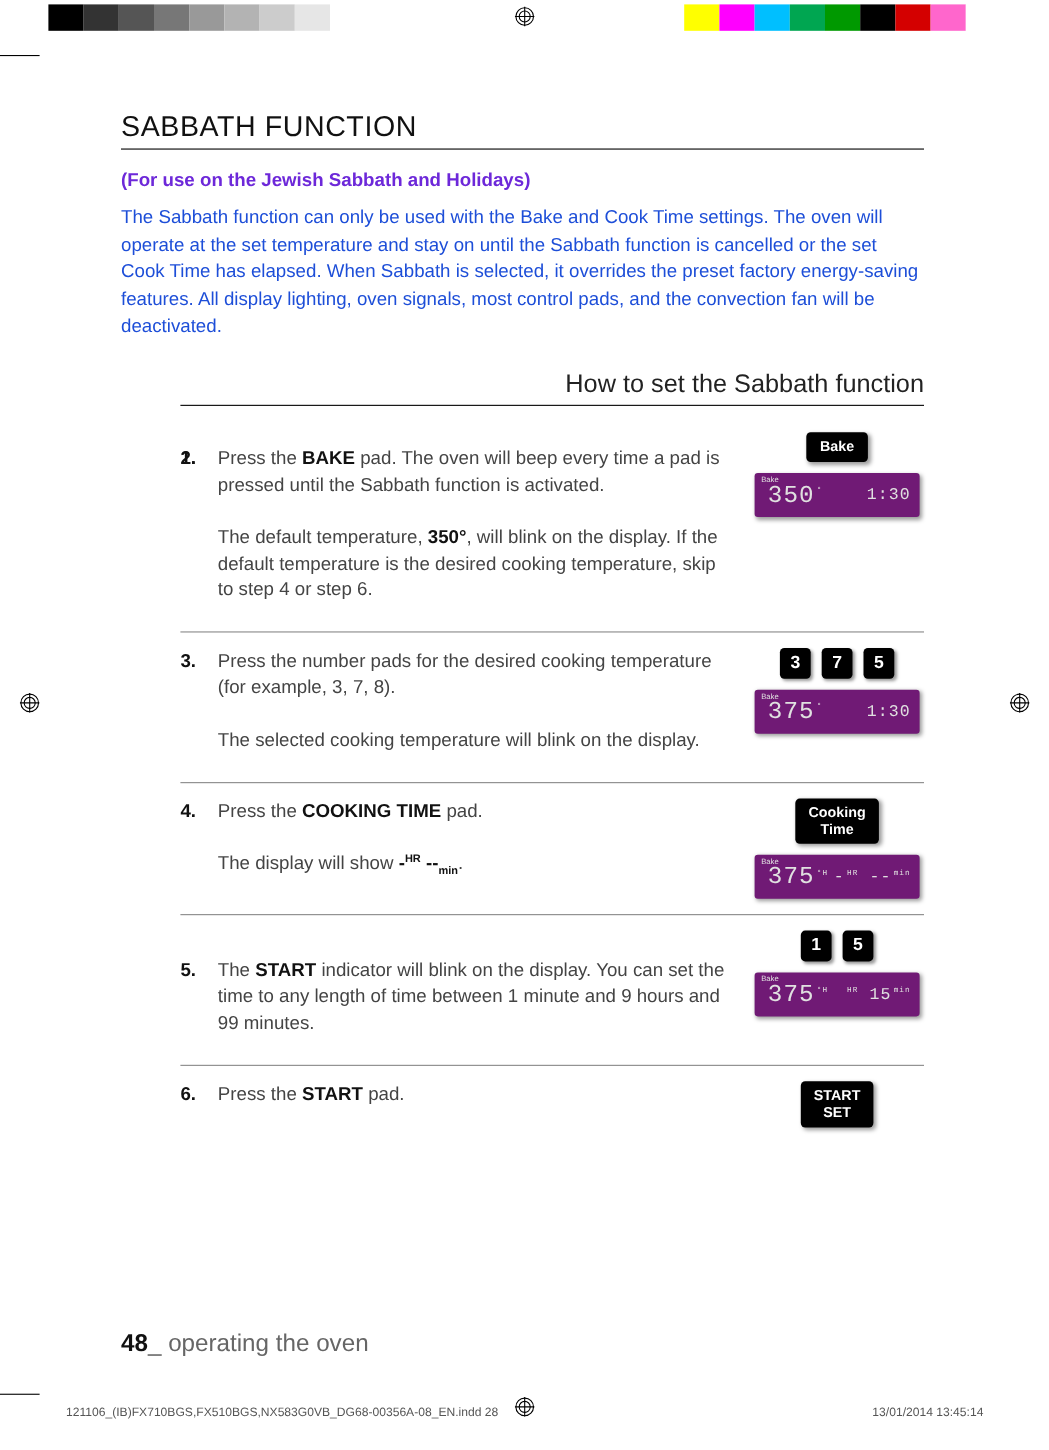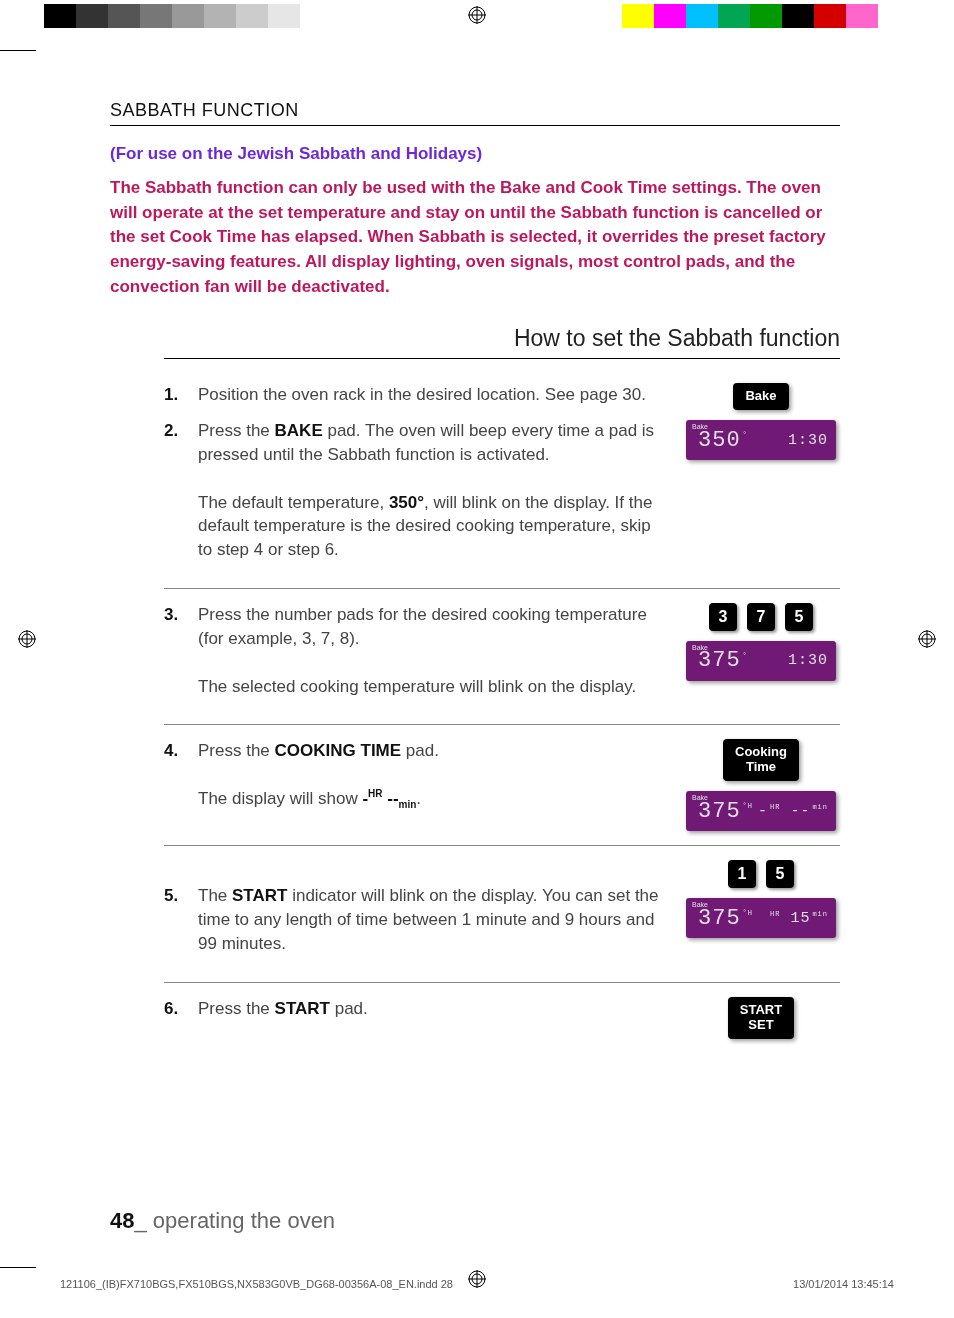--- a/index.html
+++ b/index.html
@@ -25,40 +25,39 @@
   .crop-tl-h { position:absolute; top:50px; left:0; width:36px; height:1px; background:#000; }
   .crop-bl-h { position:absolute; bottom:50px; left:0; width:36px; height:1px; background:#000; }
 
   .page {
     position: absolute;
     top: 100px;
     left: 110px;
     width: 730px;
   }
   .section-title {
-    font-size: 18px;
+    font-size: 26px;
     font-weight: 400;
     letter-spacing: 0.5px;
     border-bottom: 1.5px solid #000;
     padding-bottom: 4px;
     margin-bottom: 18px;
     color:#111;
   }
   .subtitle-bold {
     font-weight: 700;
     font-size: 17px;
     margin-bottom: 12px;
     color:#6d28d9;
   }
   .intro-para {
     font-size: 17px;
     line-height: 1.45;
-    color: #be185d;
+    color: #1d4ed8;
     margin-bottom: 26px;
-    font-weight: bold;
   }
   .subheading {
     font-size: 23px;
     font-weight: 400;
     border-bottom: 1.5px solid #000;
     padding-bottom: 6px;
     margin-left: 54px;
     margin-bottom: 24px;
     color:#222;
     text-align:right;
@@ -189,21 +188,20 @@
   <p class="intro-para">The Sabbath function can only be used with the Bake and Cook Time settings. The oven will operate at the set temperature and stay on until the Sabbath function is cancelled or the set Cook Time has elapsed. When Sabbath is selected, it overrides the preset factory energy-saving features. All display lighting, oven signals, most control pads, and the convection fan will be deactivated.</p>
   <h2 class="subheading">How to set the Sabbath function</h2>
 
   <div class="steps">
 
     <div class="step-row first-row">
       <div class="step-text">
         <ol class="step-list">
           <li>
             <span class="num">1.</span>
-            <span>Position the oven rack in the desired location. See page 30.</span>
           </li>
           <li>
             <span class="num">2.</span>
             <span>Press the </span><strong class="kw">BAKE</strong><span> pad. The oven will beep every time a pad is pressed until the Sabbath function is activated.</span>
             <div class="step-sub">
               <span>The default temperature, </span><strong class="kw">350°</strong><span>, will blink on the display. If the default temperature is the desired cooking temperature, skip to step 4 or step 6.</span>
             </div>
           </li>
         </ol>
       </div>

